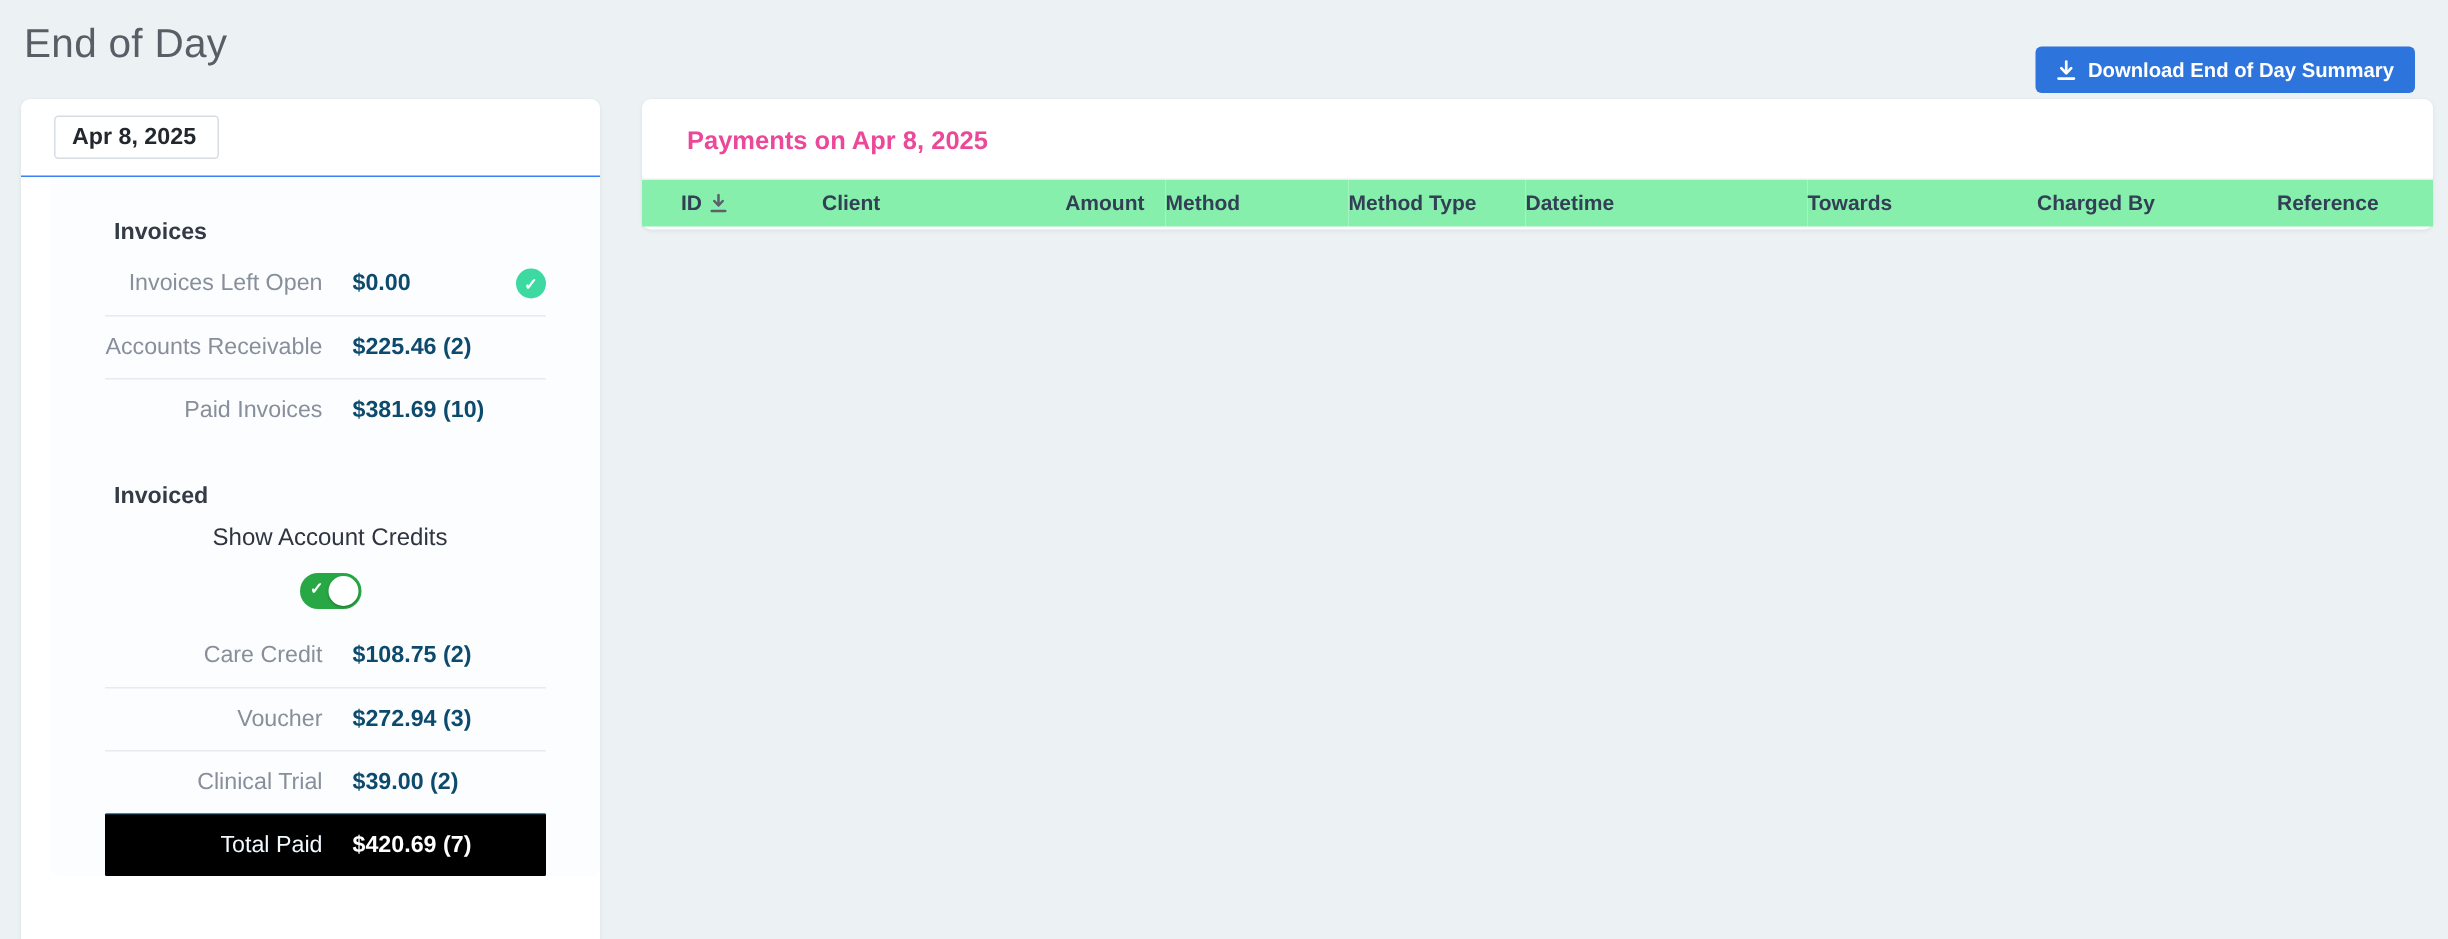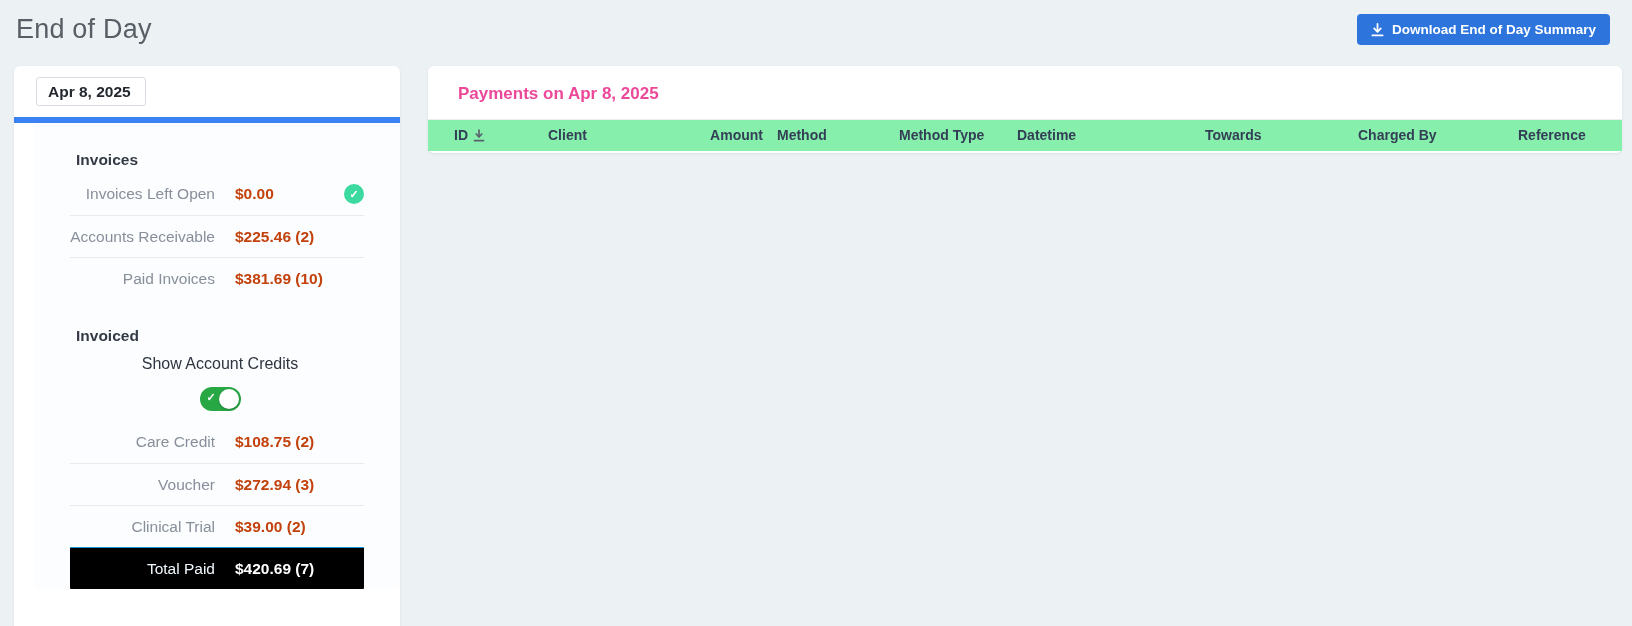--- a/index.html
+++ b/index.html
@@ -6,49 +6,49 @@
   html,body { width:1632px; height:626px; overflow:hidden; }
   body {
     background:#ecf1f4;
     font-family:"Liberation Sans", sans-serif;
     color:#3f4654;
   }
   
   .topbar { position:relative; height:66px; padding:14px 18px 0 16px; }
   .page-title { font-size:27px; font-weight:400; color:#575e66; letter-spacing:.2px; }
   .btn-primary {
-    position:absolute; top:14px; right:22px;
+    position:absolute; top:31px; right:22px;
     display:flex; align-items:center; gap:8px;
     height:31px; padding:0 14px;
     background:#2d75dd; color:#fff;
     border:none; border-radius:4px;
     font-family:"Liberation Sans", sans-serif;
     font-size:13.5px; font-weight:700; cursor:pointer;
   }
   
   .content { display:flex; align-items:flex-start; gap:28px; margin:0 10px 0 14px; }
   .card { background:#fff; border-radius:6px; box-shadow:0 1px 3px rgba(25,40,60,.08); }
   
   .left-card { flex:0 0 386px; height:700px; }
-  .left-card-header { padding:11px 22px; border-bottom:6px solid #3b82f6; }
+  .left-card-header { padding:11px 22px; border-bottom:1px solid #3b82f6; }
   .date-input {
     width:110px; height:29px; padding:0 11px;
     border:1px solid #d8dde3; border-radius:3px;
     font-family:"Liberation Sans", sans-serif;
     font-size:15.5px; font-weight:700; color:#23282f; background:#fff;
   }
   .left-card-body { padding:0 36px; background:#fcfdfe; border-radius:0 0 6px 6px;margin-left:20px; }
   .section-heading { font-size:15.5px; font-weight:700; color:#343b46; padding:28px 0 4px 6px; }
   .stat-row {
     display:flex; align-items:center; height:42px;
   }
   .stat-row + .stat-row { border-top:1px solid #e7eaee; }
   .stat-row.total { border-top:3px double #c9ced4; }
   .stat-label { flex:0 0 145px; text-align:right; color:#878f9b; font-size:15.5px; }
-  .stat-value { margin-left:20px; font-size:15.5px; font-weight:700; color:#c2410c; }
+  .stat-value { margin-left:20px; font-size:15.5px; font-weight:700; color:#0c4a6e; }
   .row-icon { margin-left:auto; }
   .check-circle {
     display:flex; align-items:center; justify-content:center;
     width:20px; height:20px; border-radius:50%;
     background:#3cd9a0; color:#fff; font-size:11px; font-weight:700;
   }
   .stat-row.highlight {
     background:#000000; border-top:1px solid #0f95d6;
     margin:0; border-radius:1px;
   }

